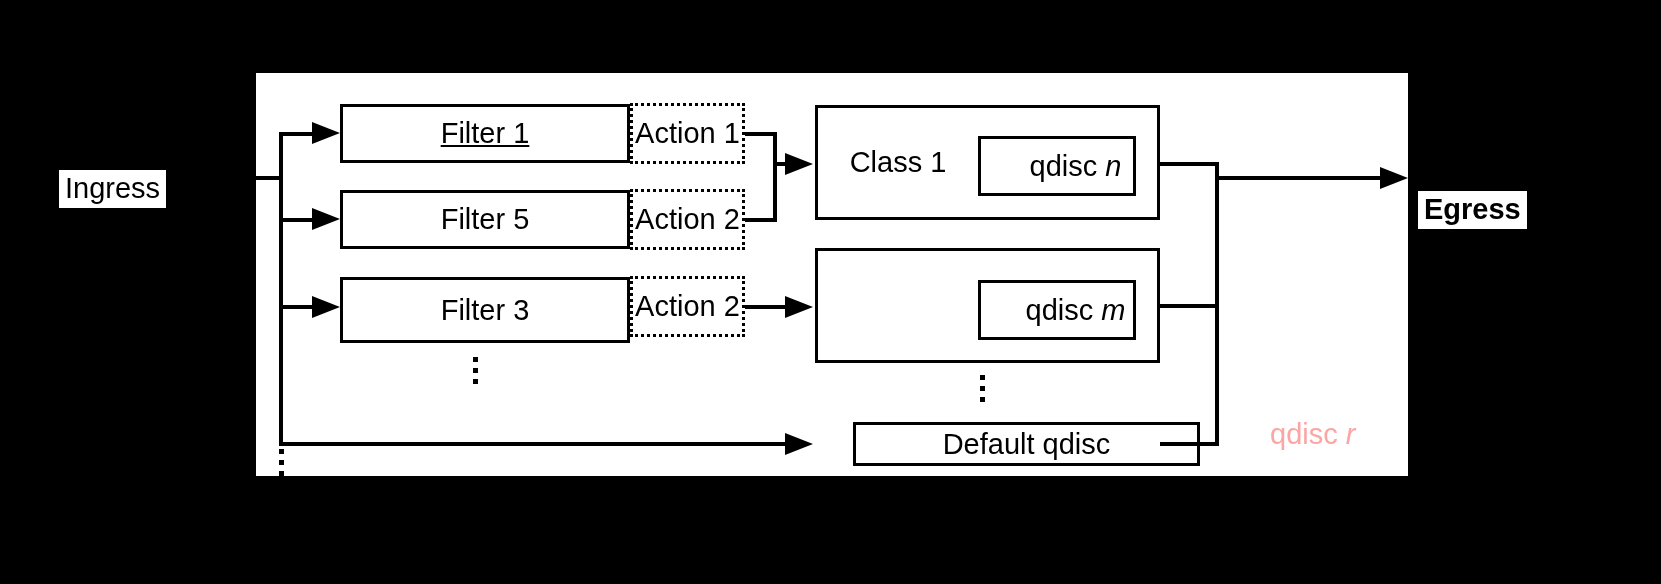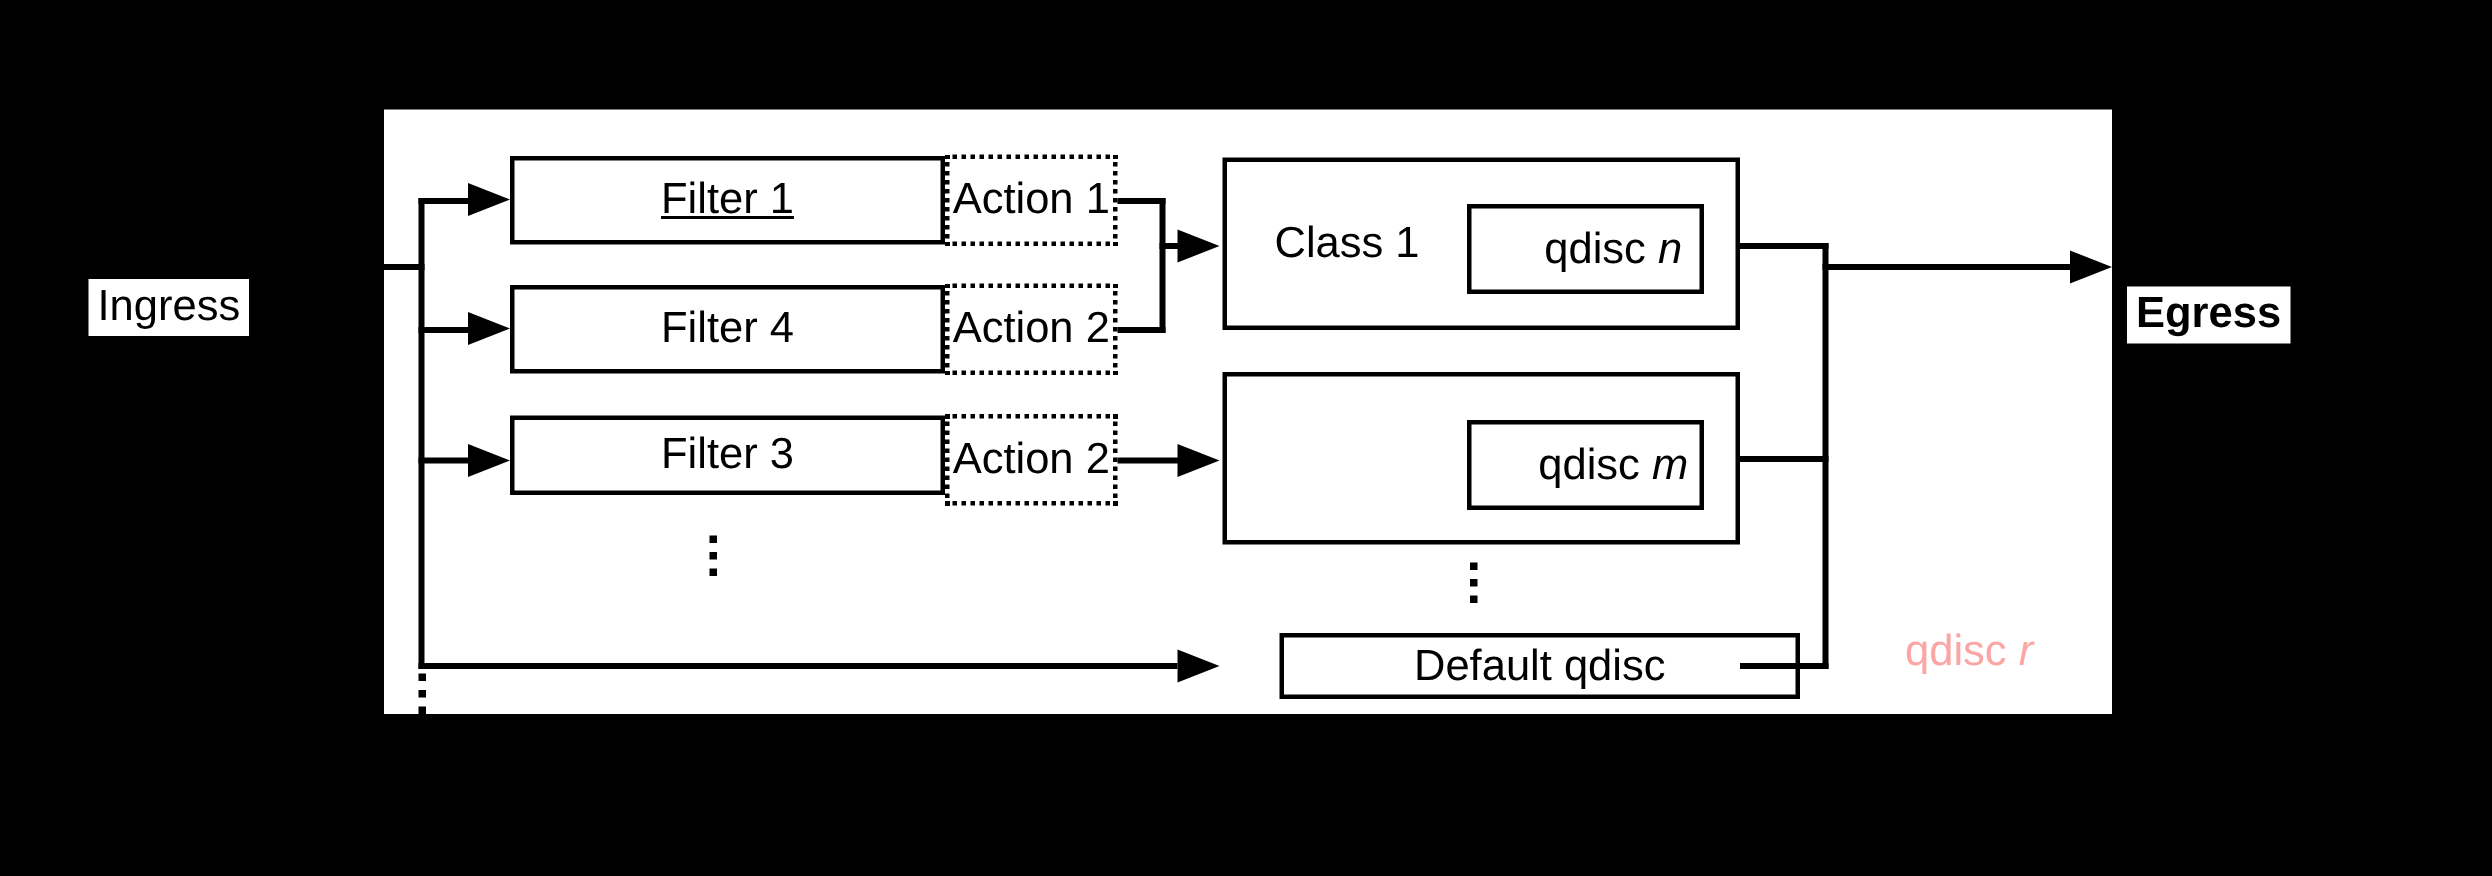--- a/index.html
+++ b/index.html
@@ -28,39 +28,39 @@
   .dots{position:absolute;display:flex;flex-direction:column;gap:6px;}
   .dots span{width:5px;height:5px;background:#000;display:block;}
 </style>
 </head>
 <body>
 
 <div id="canvas">
 
   <div class="surface"></div>
 
-  <div class="endpoint" style="left:59px;top:186px;">Ingress</div>
+  <div class="endpoint" style="left:59px;top:170px;">Ingress</div>
 
   <div class="hline" style="left:256px;top:176px;width:27px;"></div>
   <div class="vline" style="left:279px;top:132px;height:314px;"></div>
 
   <div class="hline" style="left:279px;top:132px;width:33px;"></div>
   <div class="arrow-right" style="left:312px;top:122px;"></div>
   <div class="hline" style="left:279px;top:218px;width:33px;"></div>
   <div class="arrow-right" style="left:312px;top:208px;"></div>
   <div class="hline" style="left:279px;top:305px;width:33px;"></div>
   <div class="arrow-right" style="left:312px;top:296px;"></div>
 
   <div class="box" style="left:340px;top:104px;width:290px;height:59px;text-decoration:underline;">
     <span>Filter 1</span>
   </div>
   <div class="box" style="left:340px;top:190px;width:290px;height:59px;">
-    <span>Filter 4</span>
+    <span>Filter 5</span>
   </div>
-  <div class="box" style="left:340px;top:277px;width:290px;height:53px;">
+  <div class="box" style="left:340px;top:277px;width:290px;height:66px;">
     <span>Filter 3</span>
   </div>
 
   <div class="dottedbox" style="left:630px;top:103px;width:115px;height:61px;">
     <span>Action 1</span>
   </div>
   <div class="dottedbox" style="left:630px;top:189px;width:115px;height:61px;">
     <span>Action 2</span>
   </div>
   <div class="dottedbox" style="left:630px;top:276px;width:115px;height:61px;">

